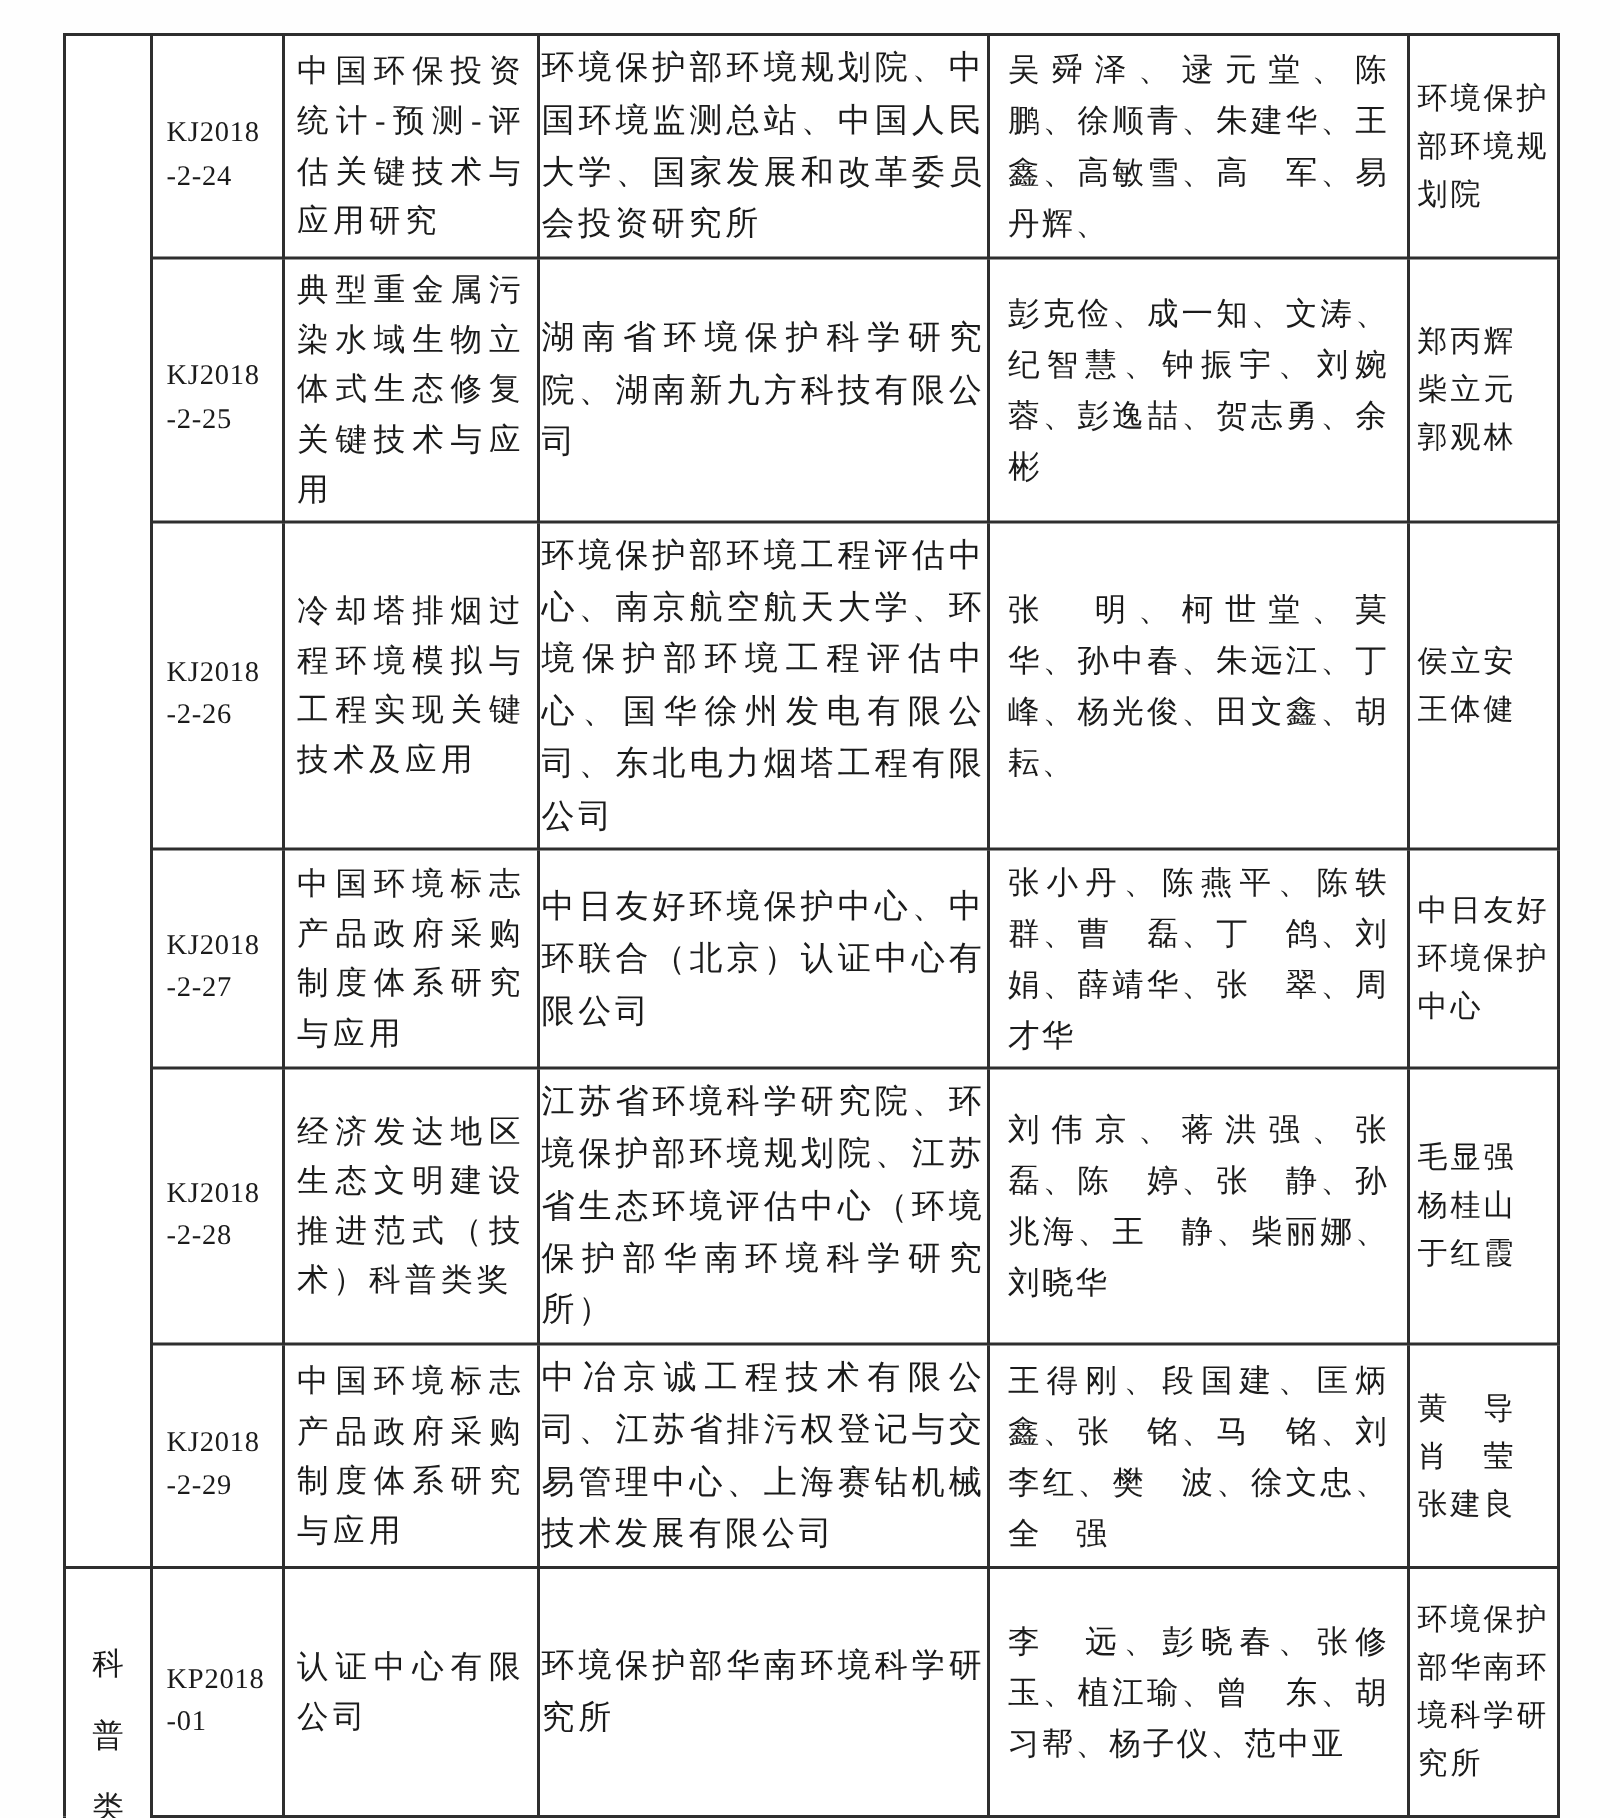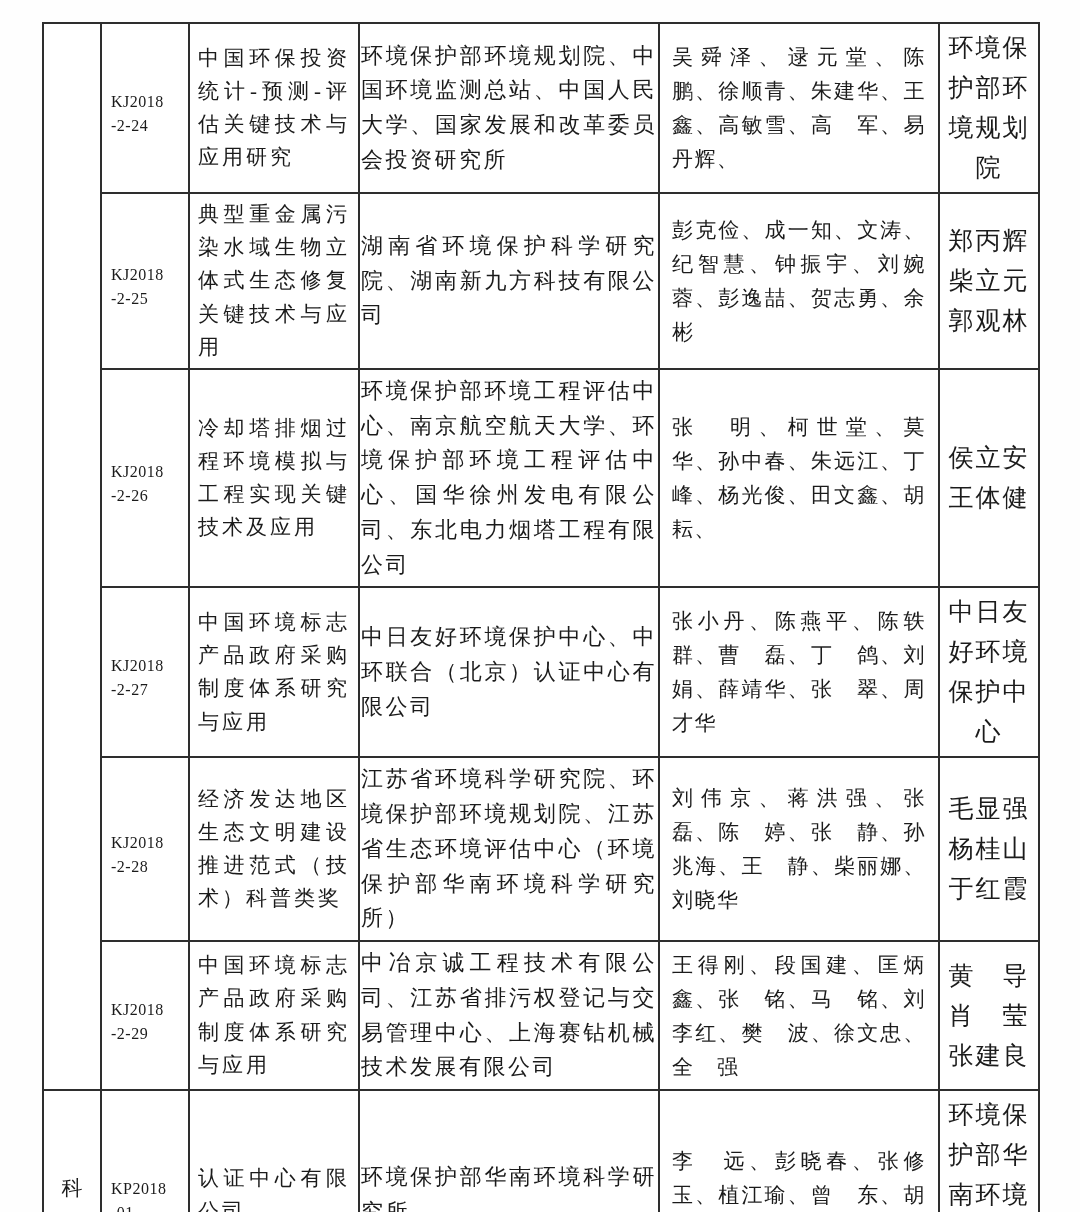--- a/index.html
+++ b/index.html
@@ -36,21 +36,21 @@
   .cat-label {
     display: block;
     width: 1.25em;
     margin: 0 auto;
     font-size: 21px;
     line-height: 2.3;
     word-break: break-all;
     letter-spacing: 0;
   }
   td.code {
-    font-size: 16px;
+    font-size: 19px;
     line-height: 1.5;
     padding: 16px 4px 4px 9px;
     white-space: pre-line;
     letter-spacing: 0.5px;
   }
   td.title {
     font-size: 21px;
     line-height: 1.58;
     letter-spacing: 3px;
     text-align: justify;
@@ -68,24 +68,23 @@
   }
   td.people {
     font-size: 21px;
     line-height: 1.62;
     letter-spacing: 1.5px;
     text-align: justify;
     text-justify: inter-character;
     padding: 4px 12px;
   }
   td.final {
-    font-size: 25px;
+    font-size: 20px;
     line-height: 1.6;
     letter-spacing: 2px;
-    text-align: center;
     white-space: pre-line;
     padding: 4px 5px;
   }
 </style>
 </head>
 <body>
 
 <div class="page">
   <table class="awards">
     <colgroup>

